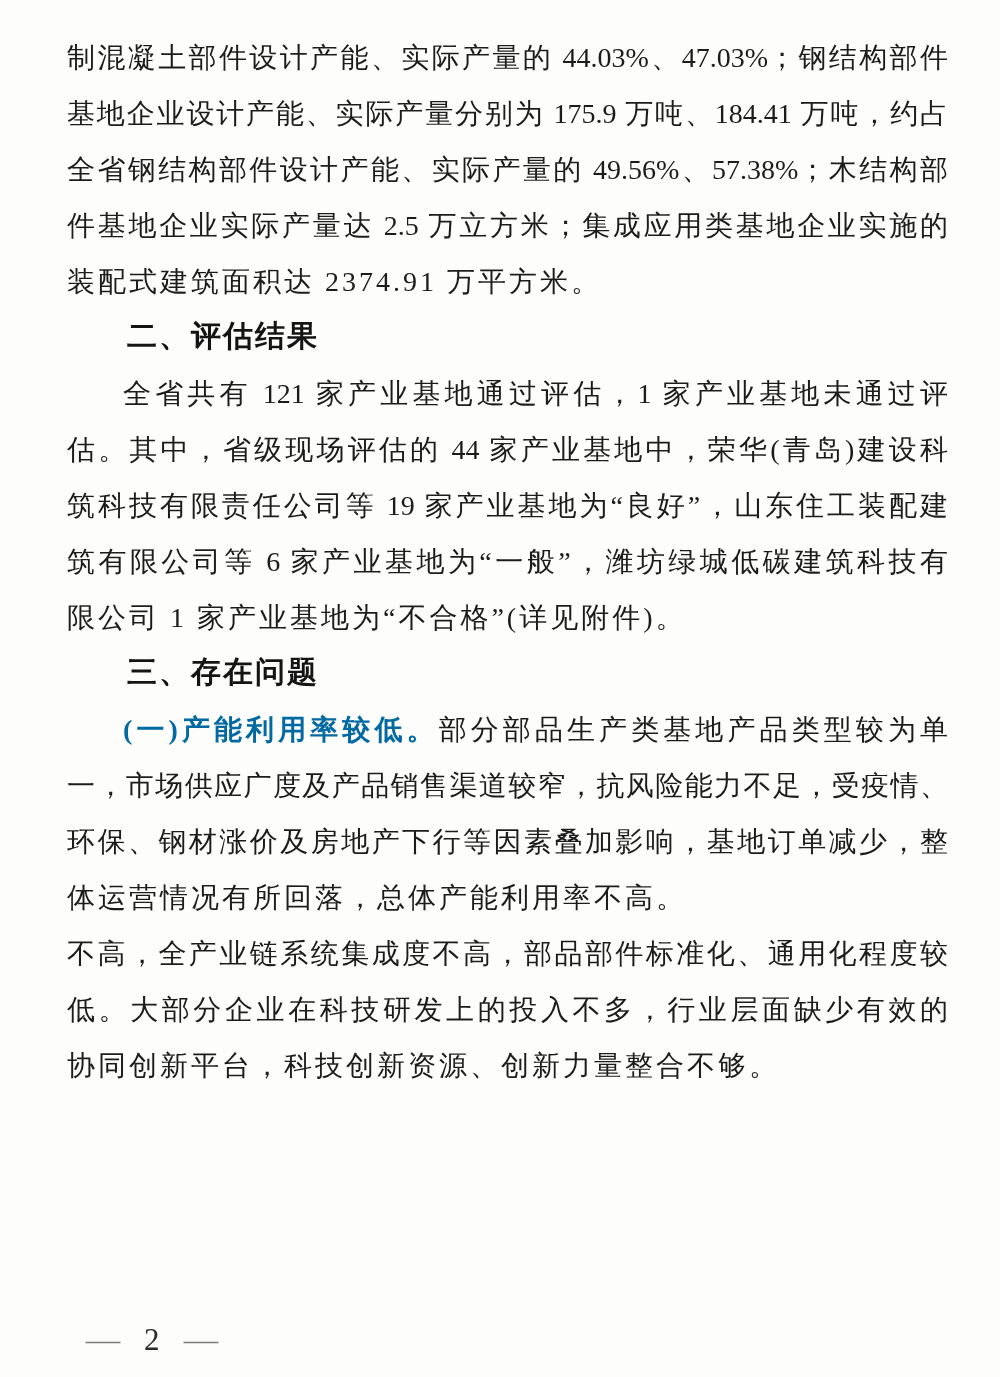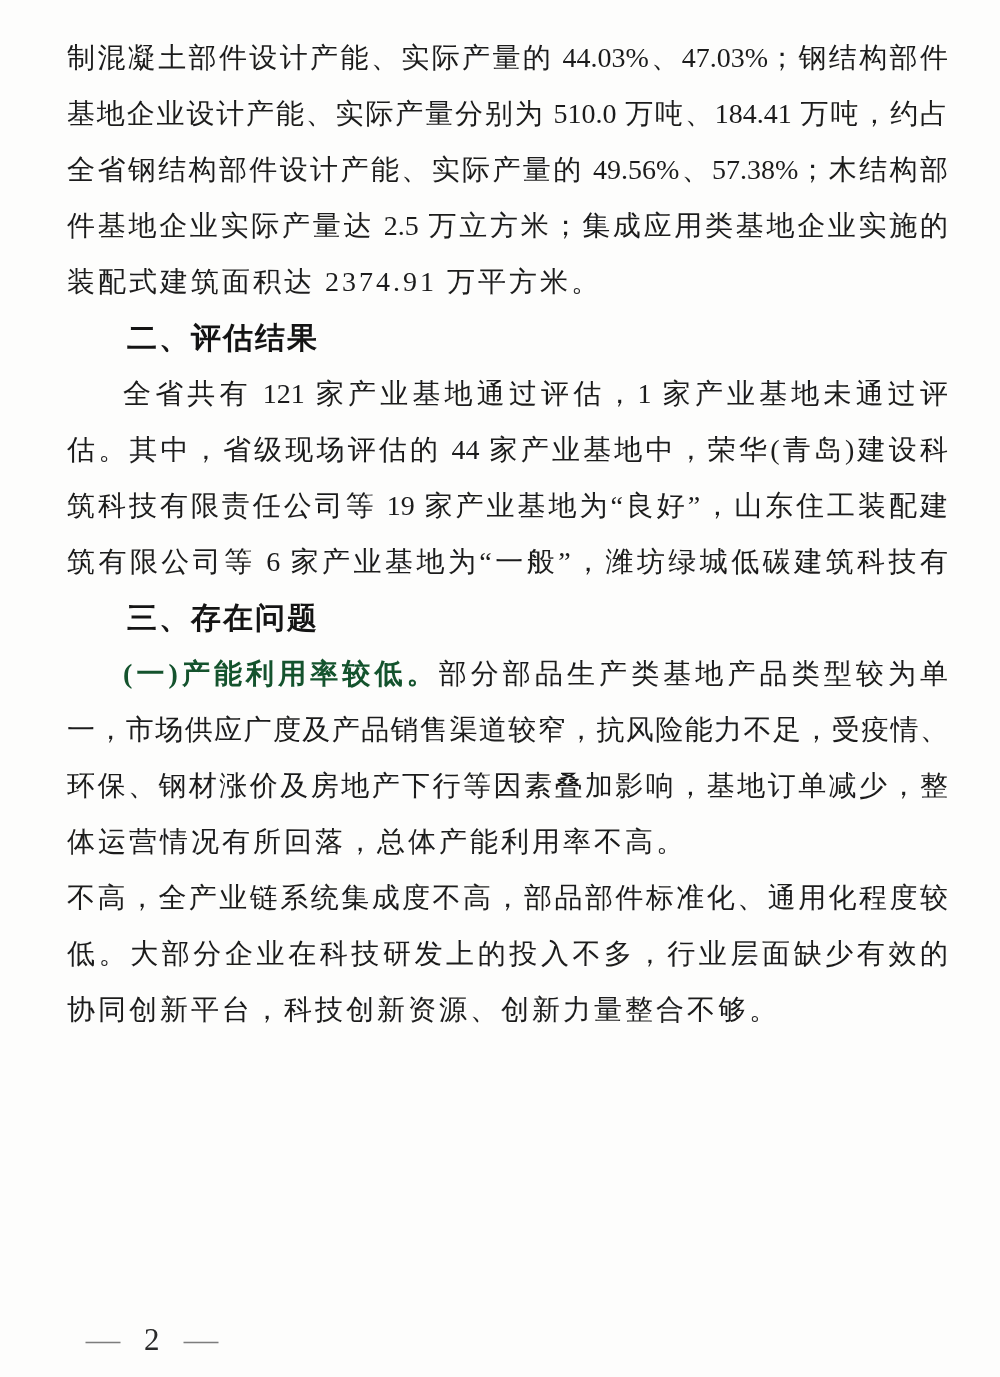--- a/index.html
+++ b/index.html
@@ -35,29 +35,29 @@
     -moz-text-align-last: justify;
     text-justify: inter-character;
   }
   .line.short {
     letter-spacing: 3px;
   }
   .line.indent {
     text-indent: 2em;
   }
   .line.heading {
-    font-family: Liberation Sans, sans-serif;
+    font-family: Liberation Mono, monospace;
     font-weight: 700;
     font-size: 30px;
     letter-spacing: 2px;
     color: #141414;
   }
   .lead {
     font-weight: 700;
-    color: #14532d;
+    color: #0369a1;
   }
   .footer {
     position: absolute;
     left: 88px;
     top: 1320px;
     display: flex;
     align-items: center;
     gap: 26px;
     font-size: 30px;
     line-height: 40px;
@@ -71,31 +71,32 @@
     font-size: 31px;
   }
 </style>
 </head>
 <body>
 
 <div class="page">
   <div class="page-body">
 
     <div class="line justify"><span>制混凝土部件设计产能、实际产量的 44.03%、47.03%；钢结构部件</span></div>
-    <div class="line justify"><span>基地企业设计产能、实际产量分别为 510.0 万吨、184.41 万吨，约占</span></div>
+    <div class="line justify"><span>基地企业设计产能、实际产量分别为 175.9 万吨、184.41 万吨，约占</span></div>
     <div class="line justify"><span>全省钢结构部件设计产能、实际产量的 49.56%、57.38%；木结构部</span></div>
     <div class="line justify"><span>件基地企业实际产量达 2.5 万立方米；集成应用类基地企业实施的</span></div>
     <div class="line short"><span>装配式建筑面积达 2374.91 万平方米。</span></div>
 
     <div class="line heading indent"><span>二、评估结果</span></div>
 
     <div class="line justify indent"><span>全省共有 121 家产业基地通过评估，1 家产业基地未通过评</span></div>
     <div class="line justify"><span>估。其中，省级现场评估的 44 家产业基地中，荣华(青岛)建设科</span></div>
     <div class="line justify"><span>筑科技有限责任公司等 19 家产业基地为“良好”，山东住工装配建</span></div>
     <div class="line justify"><span>筑有限公司等 6 家产业基地为“一般”，潍坊绿城低碳建筑科技有</span></div>
+    <div class="line short"><span>限公司 1 家产业基地为“不合格”(详见附件)。</span></div>
 
     <div class="line heading indent"><span>三、存在问题</span></div>
 
     <div class="line justify indent"><span class="lead">(一)产能利用率较低。</span><span>部分部品生产类基地产品类型较为单</span></div>
     <div class="line justify"><span>一，市场供应广度及产品销售渠道较窄，抗风险能力不足，受疫情、</span></div>
     <div class="line justify"><span>环保、钢材涨价及房地产下行等因素叠加影响，基地订单减少，整</span></div>
     <div class="line short"><span>体运营情况有所回落，总体产能利用率不高。</span></div>
 
     <div class="line justify"><span>不高，全产业链系统集成度不高，部品部件标准化、通用化程度较</span></div>
     <div class="line justify"><span>低。大部分企业在科技研发上的投入不多，行业层面缺少有效的</span></div>

